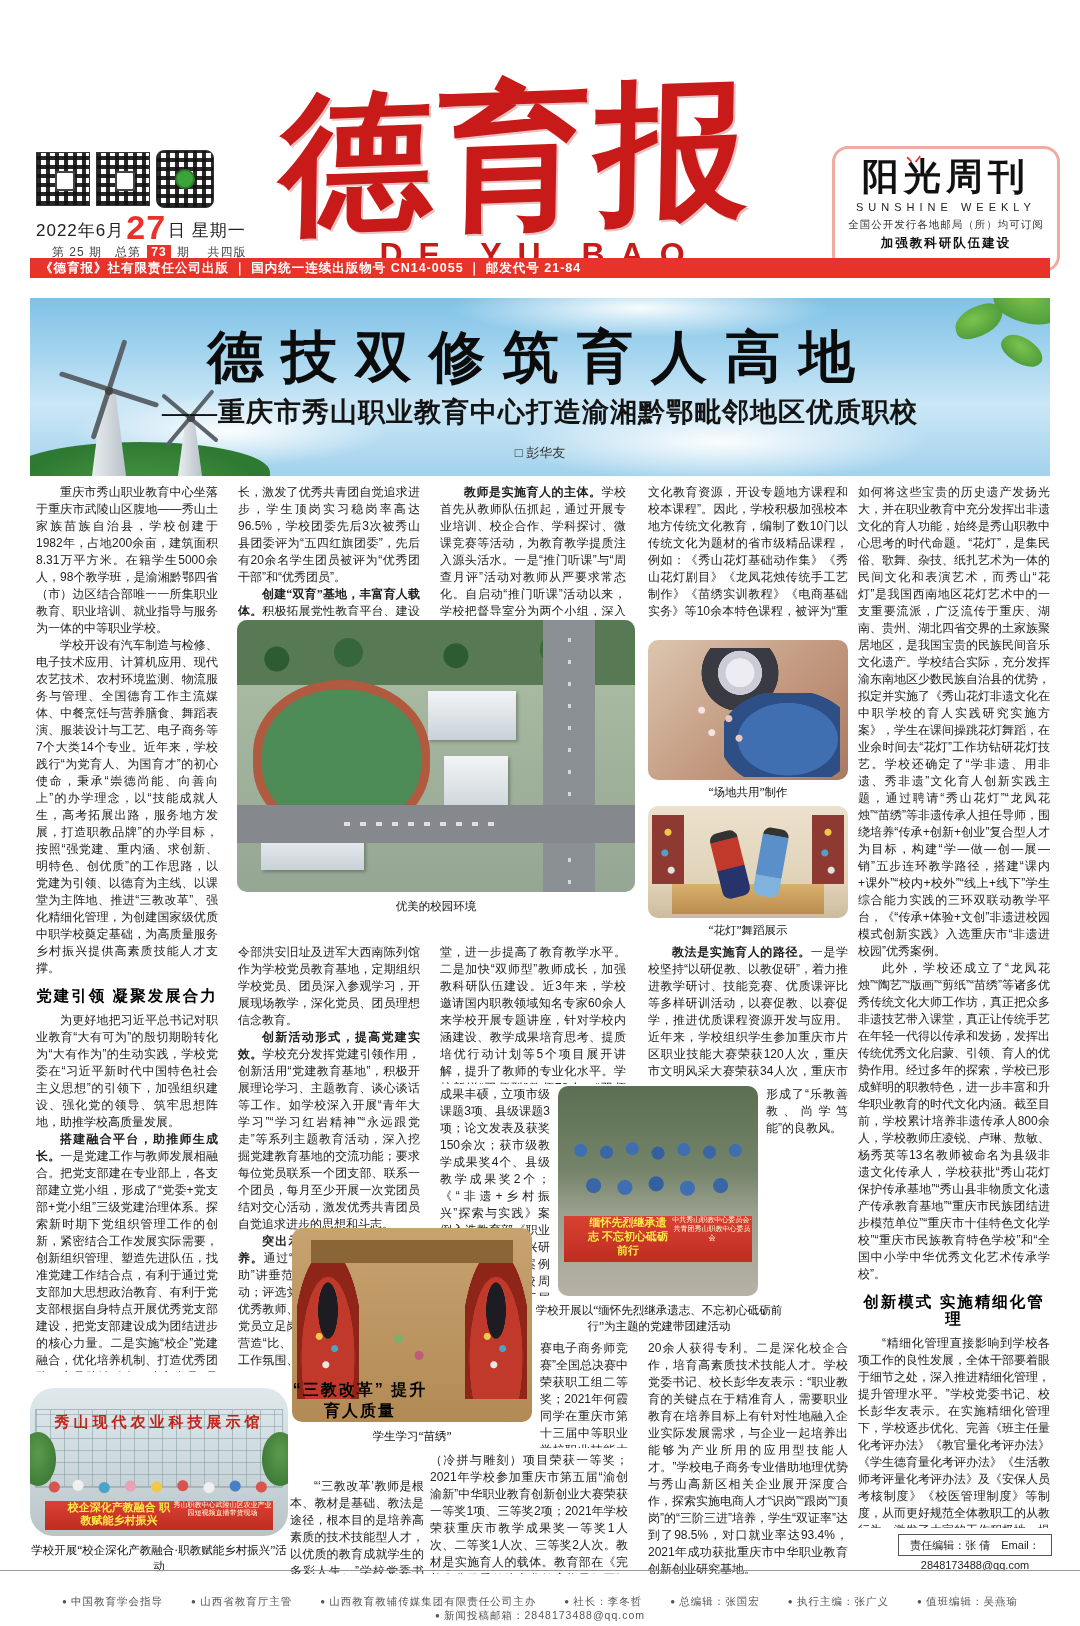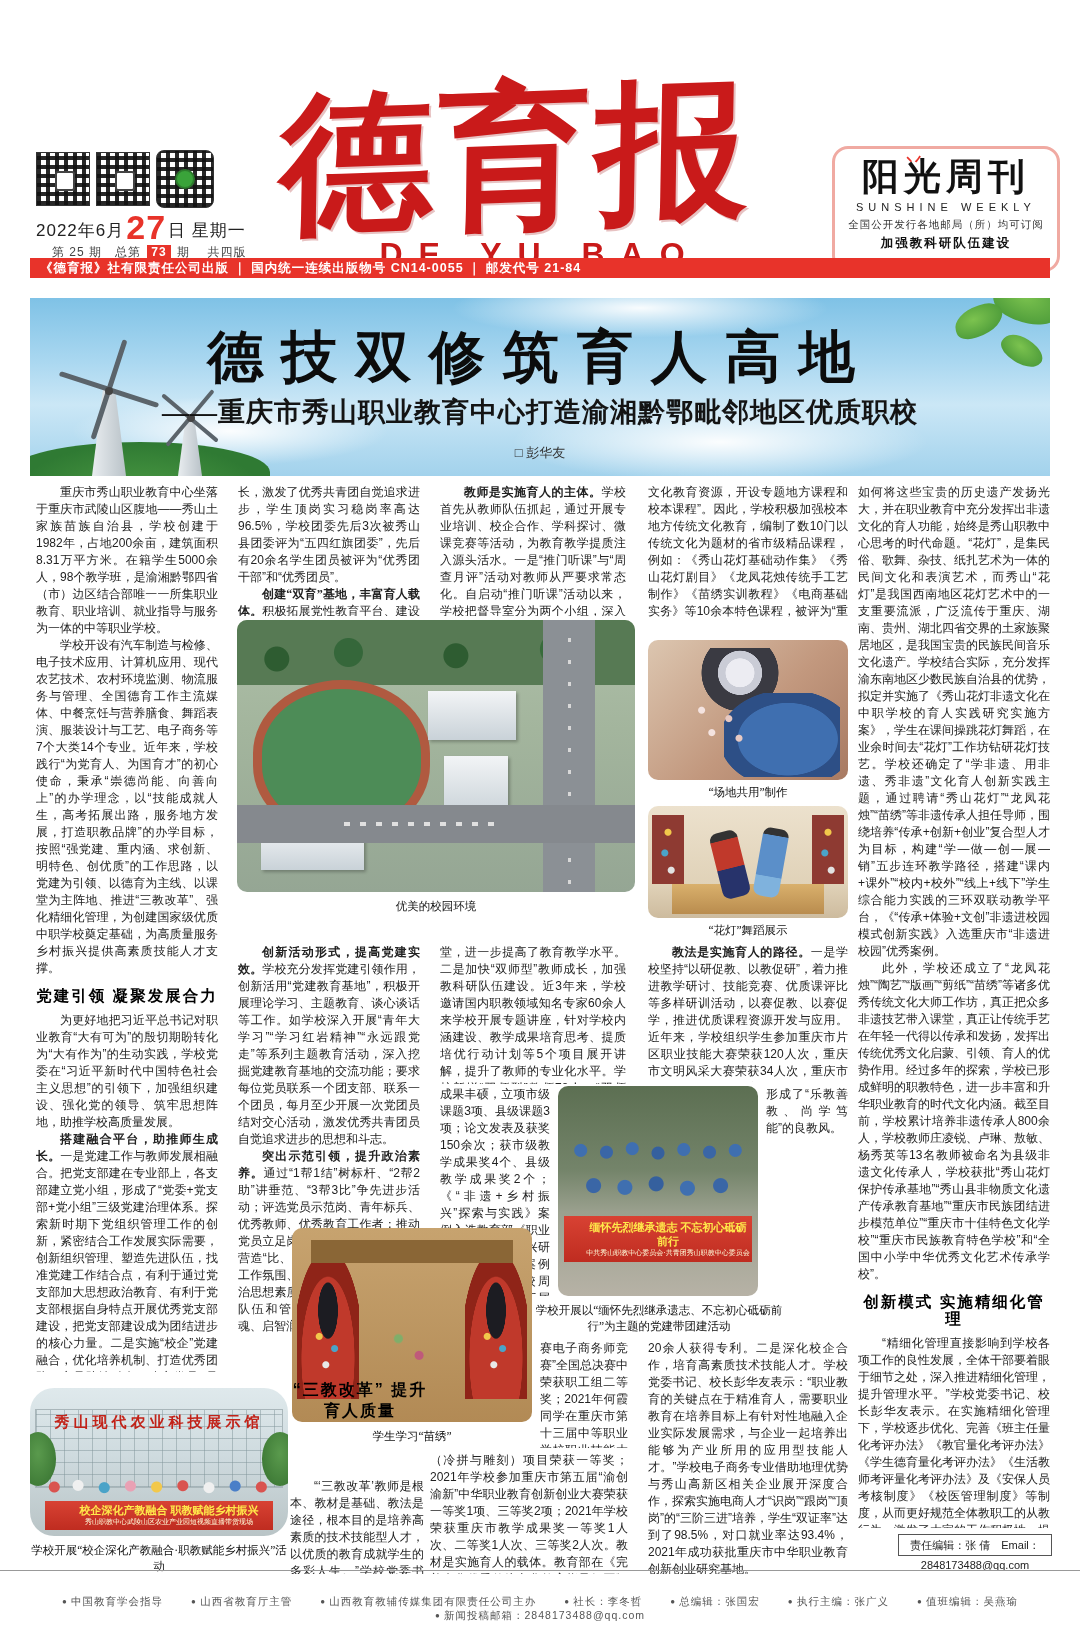--- a/index.html
+++ b/index.html
@@ -90,21 +90,21 @@
        radial-gradient(circle at 50% 33%,#35609e 0 6px,transparent 7px),
        radial-gradient(circle at 64% 29%,#3f6fb0 0 6px,transparent 7px),
        radial-gradient(circle at 78% 32%,#3a66a6 0 6px,transparent 7px),
        radial-gradient(circle at 92% 30%,#3f6fb0 0 6px,transparent 7px),
        radial-gradient(circle at 15% 70%,#3a66a6 0 7px,transparent 8px),
        radial-gradient(circle at 32% 72%,#3f6fb0 0 7px,transparent 8px),
        radial-gradient(circle at 49% 68%,#35609e 0 7px,transparent 8px),
        radial-gradient(circle at 66% 73%,#3f6fb0 0 7px,transparent 8px),
        radial-gradient(circle at 84% 70%,#3a66a6 0 7px,transparent 8px);}
   .redbanner{position:absolute;background:linear-gradient(180deg,#d84233,#bf2c20);color:#ffe94a;
-     font-weight:bold;text-align:center;display:flex;flex-direction:column;justify-content:center;line-height:1.25;padding-left:20px;}
+     font-weight:bold;text-align:center;display:flex;flex-direction:row;justify-content:space-between;line-height:1.25;padding-left:20px;}
   .redbanner .sub{color:#ffd;font-weight:normal;}
   .ph-embroider{background:linear-gradient(180deg,#c7a36f 0%,#b28a55 100%);}
   .ph-embroider .frame{position:absolute;left:8%;right:8%;top:6%;height:12%;background:#8a6636;}
   .ph-embroider .cloth{position:absolute;left:22%;right:22%;top:30%;bottom:10%;background:linear-gradient(180deg,#f6f4ee,#e9e4d8);transform:rotate(-2deg);
      background-image:radial-gradient(circle at 40% 45%,#7fae6a 0 4px,transparent 5px),radial-gradient(circle at 55% 60%,#bf5a7a 0 4px,transparent 5px);}
   .ph-embroider .stu{position:absolute;width:26%;height:70%;top:18%;
      background:radial-gradient(ellipse at 50% 35%,#1c1c22 0 22%,transparent 23%),
                 radial-gradient(ellipse at 50% 70%,#c0392b 0 60%,#8f2418 61% 80%,transparent 81%);
      background-color:transparent;}
   .ph-embroider .stu i{position:absolute;inset:30% 15% 10% 15%;display:block;
@@ -257,20 +257,21 @@
   <div class="photo ph-dance" style="left:648px;top:806px;width:200px;height:112px;">
     <span class="panel" style="left:2%;"></span>
     <span class="panel" style="right:2%;"></span>
     <span class="table"></span>
     <span class="f1"></span>
     <span class="f2"></span>
   </div>
   <div class="abs cap" style="left:648px;top:922px;width:200px;">“花灯”舞蹈展示</div>
 
   <div class="abs tcol" style="left:238px;top:944px;width:182px;height:424px;">
+      <p class="para noind">令部洪安旧址及进军大西南陈列馆作为学校党员教育基地，定期组织学校党员、团员深入参观学习，开展现场教学，深化党员、团员理想信念教育。</p>
       <p class="para"><b class="lead">创新活动形式，提高党建实效。</b>学校充分发挥党建引领作用，创新活用“党建教育基地”，积极开展理论学习、主题教育、谈心谈话等工作。如学校深入开展“青年大学习”“学习红岩精神”“永远跟党走”等系列主题教育活动，深入挖掘党建教育基地的交流功能；要求每位党员联系一个团支部、联系一个团员，每月至少开展一次党团员结对交心活动，激发优秀共青团员自觉追求进步的思想和斗志。</p>
       <p class="para"><b class="lead">突出示范引领，提升政治素养。</b>通过“1帮1结”树标杆、“2帮2助”讲垂范、“3帮3比”争先进步活动；评选党员示范岗、青年标兵、优秀教师、优秀教育工作者；推动党员立足岗位发挥模范带头作用，营造“比、学、赶、帮、超”的良好工作氛围、学习氛围，打造一支政治思想素质高、业务能力强的教师队伍和管理队伍，展现“培根铸魂、启智润心”的良教风。</p>
     </div>
 
   <div class="abs tcol" style="left:440px;top:944px;width:186px;height:140px;">
       <p class="para noind">堂，进一步提高了教育教学水平。二是加快“双师型”教师成长，加强教科研队伍建设。近3年来，学校邀请国内职教领域知名专家60余人来学校开展专题讲座，针对学校内涵建设、教学成果培育思考、提质培优行动计划等5个项目展开讲解，提升了教师的专业化水平。学校新增“双师型”教师78人，“双师型”教师总数占专业课教师总数的84.4%。教师专业化水平明显提升，教改</p>
     </div>
   <div class="abs tcol" style="left:440px;top:1086px;width:110px;height:210px;">
       <p class="para noind">成果丰硕，立项市级课题3项、县级课题3项；论文发表及获奖150余次；获市级教学成果奖4个、县级教学成果奖2个；《“非遗+乡村振兴”探索与实践》案例入选教育部《职业教育助力乡村振兴研究》课题典型案例集；2021年学校周云高老师在“第三届全国行业职业技能竞</p>
     </div>

